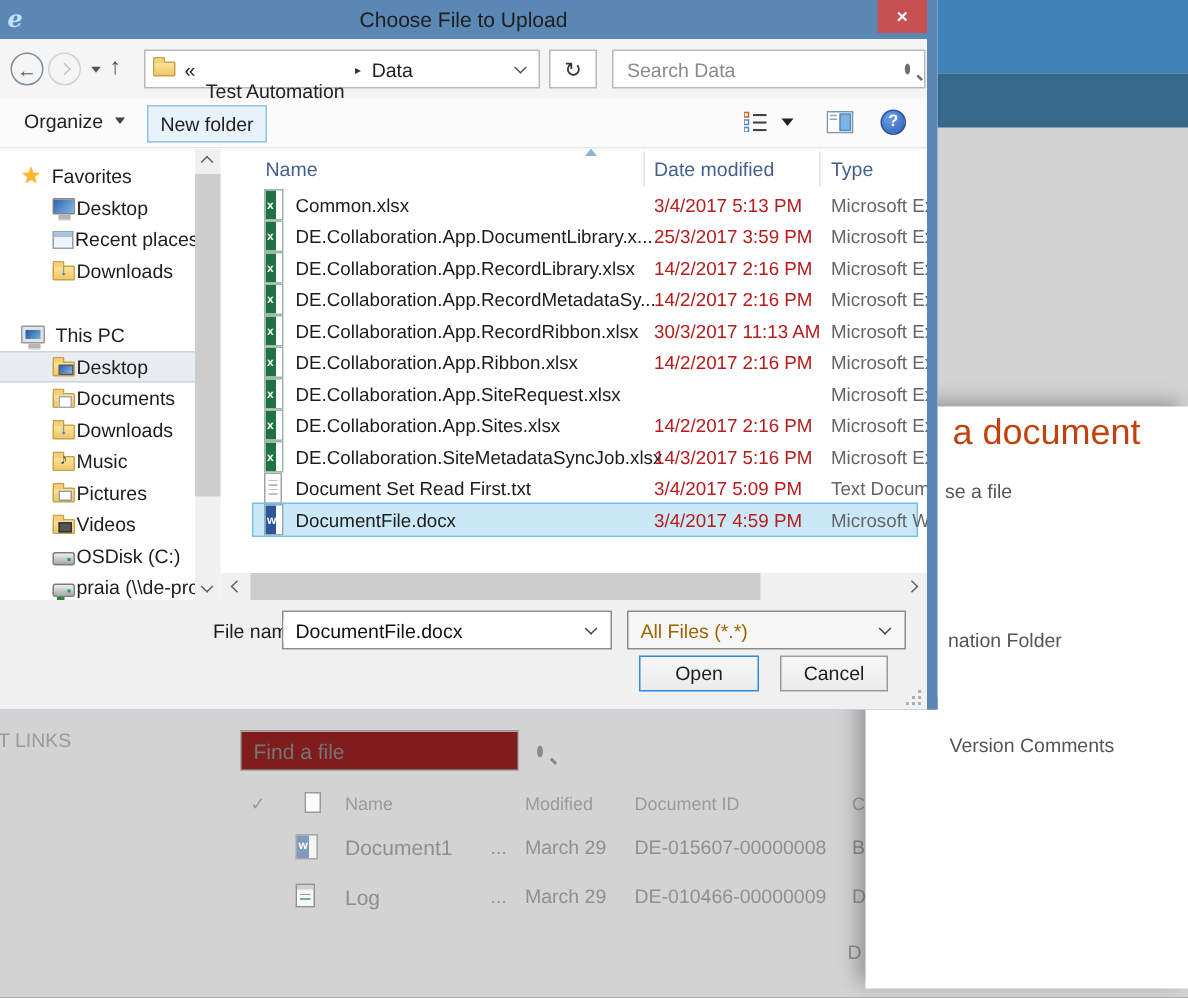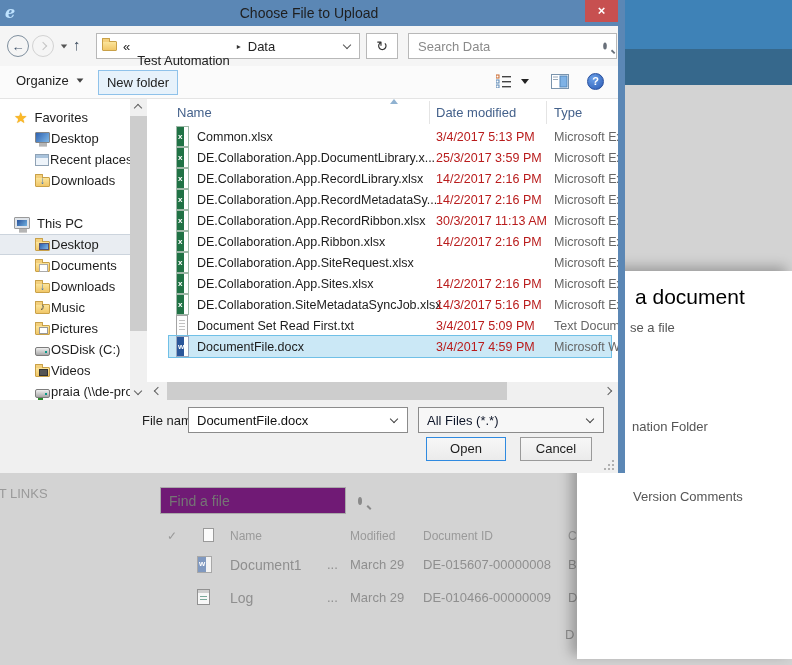--- a/index.html
+++ b/index.html
@@ -8,35 +8,35 @@
   #screen{ position:relative; width:792px; height:665px; overflow:hidden; background:#d3d3d3; }
 
   
   .band1{ position:absolute; left:0; top:0; width:792px; height:49px; background:#3e82b7; }
   .band2{ position:absolute; left:0; top:49px; width:792px; height:36px; background:#36688c; }
 
   
   .bg-item{ position:absolute; color:#9a9a9a; }
   #bg-links{ left:-23px; top:486px; font-size:13px; color:#9a9a9a; }
   #bg-find{ position:absolute; left:160px; top:487px; width:186px; height:27px;
-            border:1px solid #a9a9a9; background:#701a75; display:flex; align-items:center; }
+            border:1px solid #a9a9a9; background:#7f1d1d; display:flex; align-items:center; }
   #bg-find input{ border:0; background:transparent; outline:none; flex:1; padding:0 8px;
                   font:14px "Liberation Sans",sans-serif; color:#8f8f8f; }
   .lens{ display:inline-block; width:8px; height:8px; border:2px solid #8a8a8a; border-radius:50%; position:relative; }
   .lens::after{ content:''; position:absolute; width:2px; height:5px; background:#8a8a8a;
                 transform:rotate(-45deg); left:8px; top:6px; }
   #bg-find .lens{ margin-right:12px; }
   .bg-th{ position:absolute; top:529px; font-size:12px; color:#9a9a9a; }
   .bg-cell{ position:absolute; font-size:13px; color:#8f8f8f; white-space:nowrap; }
   .fpage{ display:inline-block; width:11px; height:14px; background:#fbfbfb; border:1px solid #9a9a9a; }
 
   
   #panel{ position:absolute; left:577px; top:271px; width:215px; height:388px; background:#fff;
           box-shadow:-6px -4px 12px rgba(0,0,0,.28); z-index:5; }
-  #panel .h1{ position:absolute; left:58px; top:14px; font-size:21px; color:#000000; white-space:nowrap; }
+  #panel .h1{ position:absolute; left:58px; top:4px; font-size:24px; color:#c2410c; white-space:nowrap; }
   #panel .t1{ position:absolute; left:53px; top:49px; font-size:13px; color:#555; white-space:nowrap; }
   #panel .t2{ position:absolute; left:55px; top:148px; font-size:13px; color:#555; white-space:nowrap; }
   #panel .t3{ position:absolute; left:56px; top:218px; font-size:13px; color:#555; white-space:nowrap; }
 
   
   #dialog{ position:absolute; left:0; top:0; width:625px; height:473px; background:#f0f0f0;
            border-right:7px solid #5b87b5; border-bottom:8px solid #5b87b5; z-index:10; }
   #titlebar{ position:relative; height:26px; background:#5b87b5; display:flex; align-items:center; }
   #ie-logo{ font-family:"DejaVu Serif",serif; font-style:italic; font-weight:bold; font-size:16px;
             color:#bfe3ff; margin-left:5px; line-height:22px; }
@@ -123,21 +123,21 @@
   #hs-thumb{ position:absolute; left:20px; top:0; width:340px; height:18px; background:#cdcdcd; }
 
   
   #dfooter{ position:relative; height:73px; background:#f0f0f0; }
   #fn-label{ position:absolute; left:142px; top:13px; font-size:13px; color:#1d1d1d; }
   #fn-combo{ position:absolute; left:188px; top:7px; width:220px; height:26px; background:#fff;
              border:1px solid #8b8b8b; display:flex; align-items:center; }
   #fn-combo input{ border:0; outline:none; flex:1; padding:0 8px; font:13px "Liberation Sans",sans-serif; color:#111; }
   #fn-combo .chev, #ft-select .chev{ margin-right:10px; margin-top:-3px; border-color:#444; }
   #ft-select{ position:absolute; left:418px; top:7px; width:186px; height:26px; background:#f7f7f7;
-              border:1px solid #8b8b8b; display:flex; align-items:center; font-size:13px; color:#0f172a; }
+              border:1px solid #8b8b8b; display:flex; align-items:center; font-size:13px; color:#a16207; }
   #ft-select .lbl{ flex:1; padding-left:8px; }
   .btn{ position:absolute; top:37px; height:24px; font-size:13px; color:#1d1d1d; text-align:center;
         line-height:22px; background:linear-gradient(#f7f7f7,#ebebeb); }
   #open-btn{ left:426px; width:80px; border:1px solid #2f8ae0; }
   #cancel-btn{ left:520px; width:72px; border:1px solid #9a9a9a; }
   #grip{ position:absolute; right:4px; bottom:3px; width:10px; height:10px; }
   #grip::before{ content:''; position:absolute; right:0; bottom:0; width:2px; height:2px; background:#b0b0b0;
      box-shadow:-4px 0 #b0b0b0, -8px 0 #b0b0b0, 0 -4px #b0b0b0, -4px -4px #b0b0b0, 0 -8px #b0b0b0; }
 
   
@@ -328,26 +328,26 @@
           </div>
           <div class="side-row child">
             <span class="ic fold music"></span>
             <span>Music</span>
           </div>
           <div class="side-row child">
             <span class="ic fold pic"></span>
             <span>Pictures</span>
           </div>
           <div class="side-row child">
+            <span class="ic fold vid"></span>
+            <span>Videos</span>
+          </div>
+          <div class="side-row child">
             <span class="ic drive"></span>
             <span>OSDisk (C:)</span>
-          </div>
-          <div class="side-row child">
-            <span class="ic fold vid"></span>
-            <span>Videos</span>
           </div>
           <div class="side-row child">
             <span class="ic drive net"></span>
             <span>praia (\\de-prod.</span>
           </div>
         </div>
       <div id="side-scroll">
         <span class="chev up sc-up"></span>
         <div id="side-thumb"></div>
         <span class="chev down sc-dn"></span>

